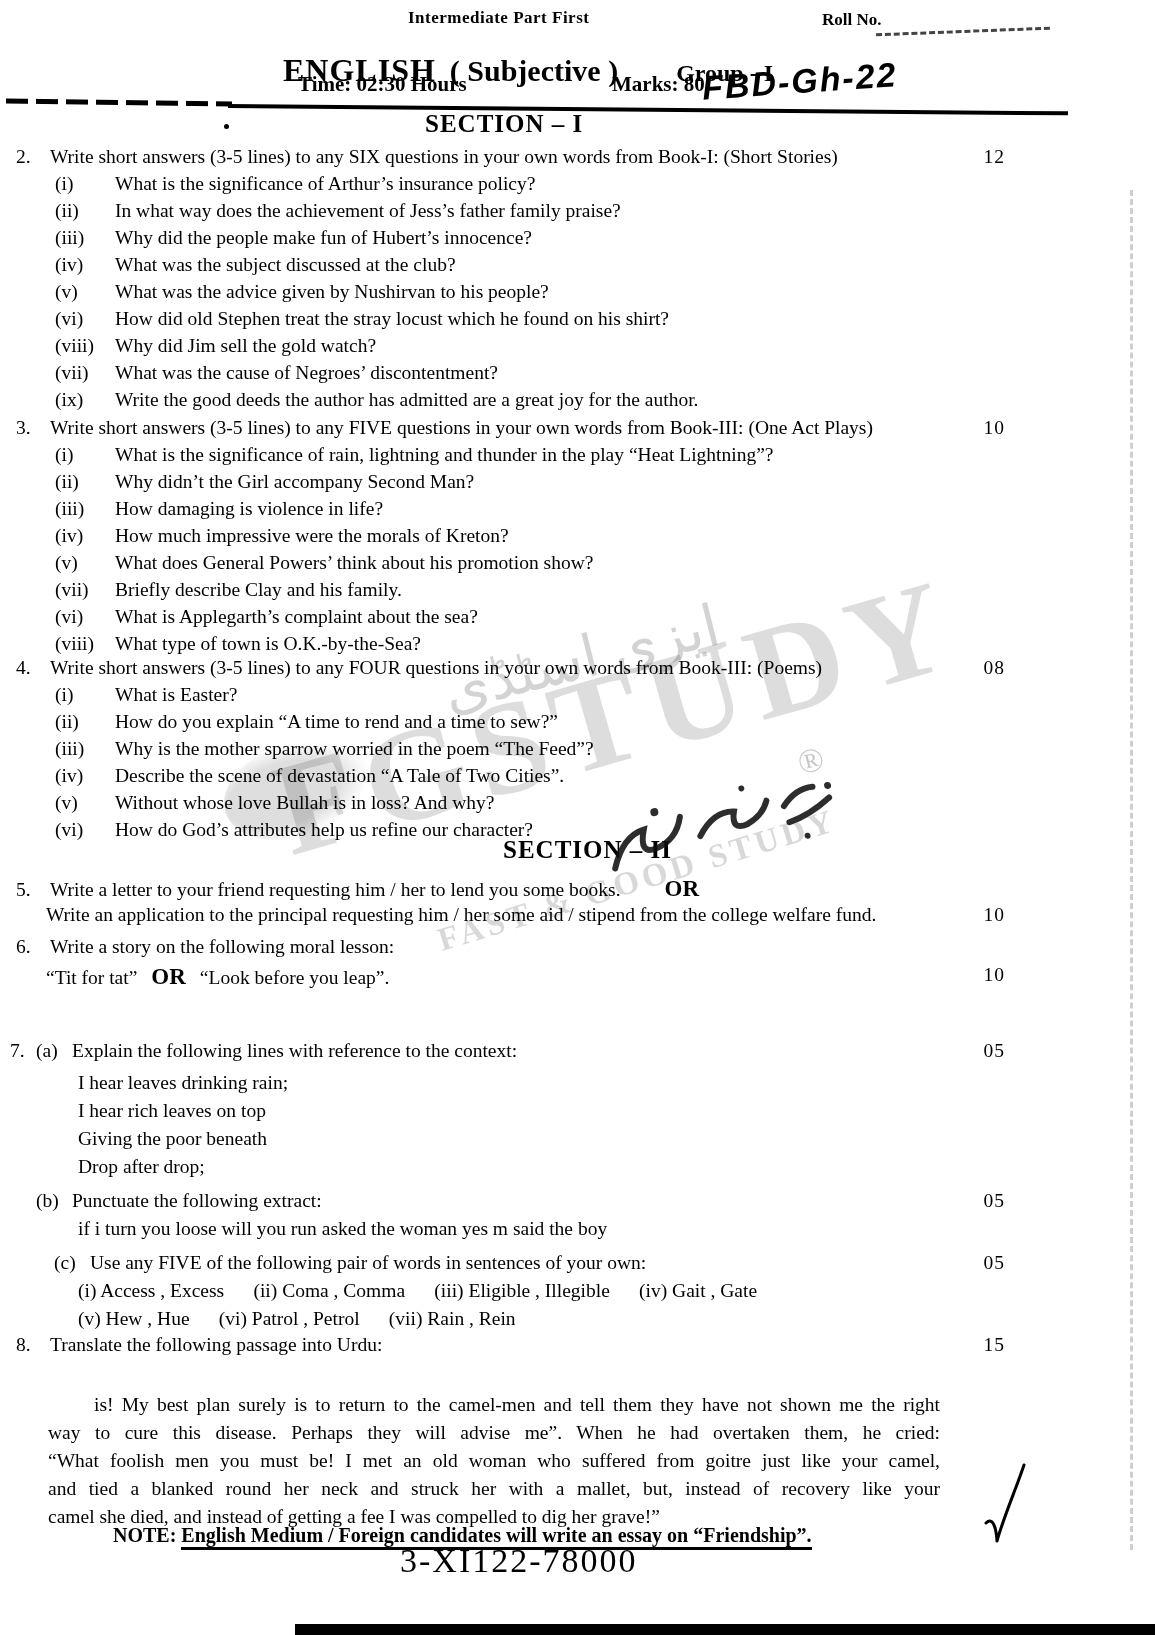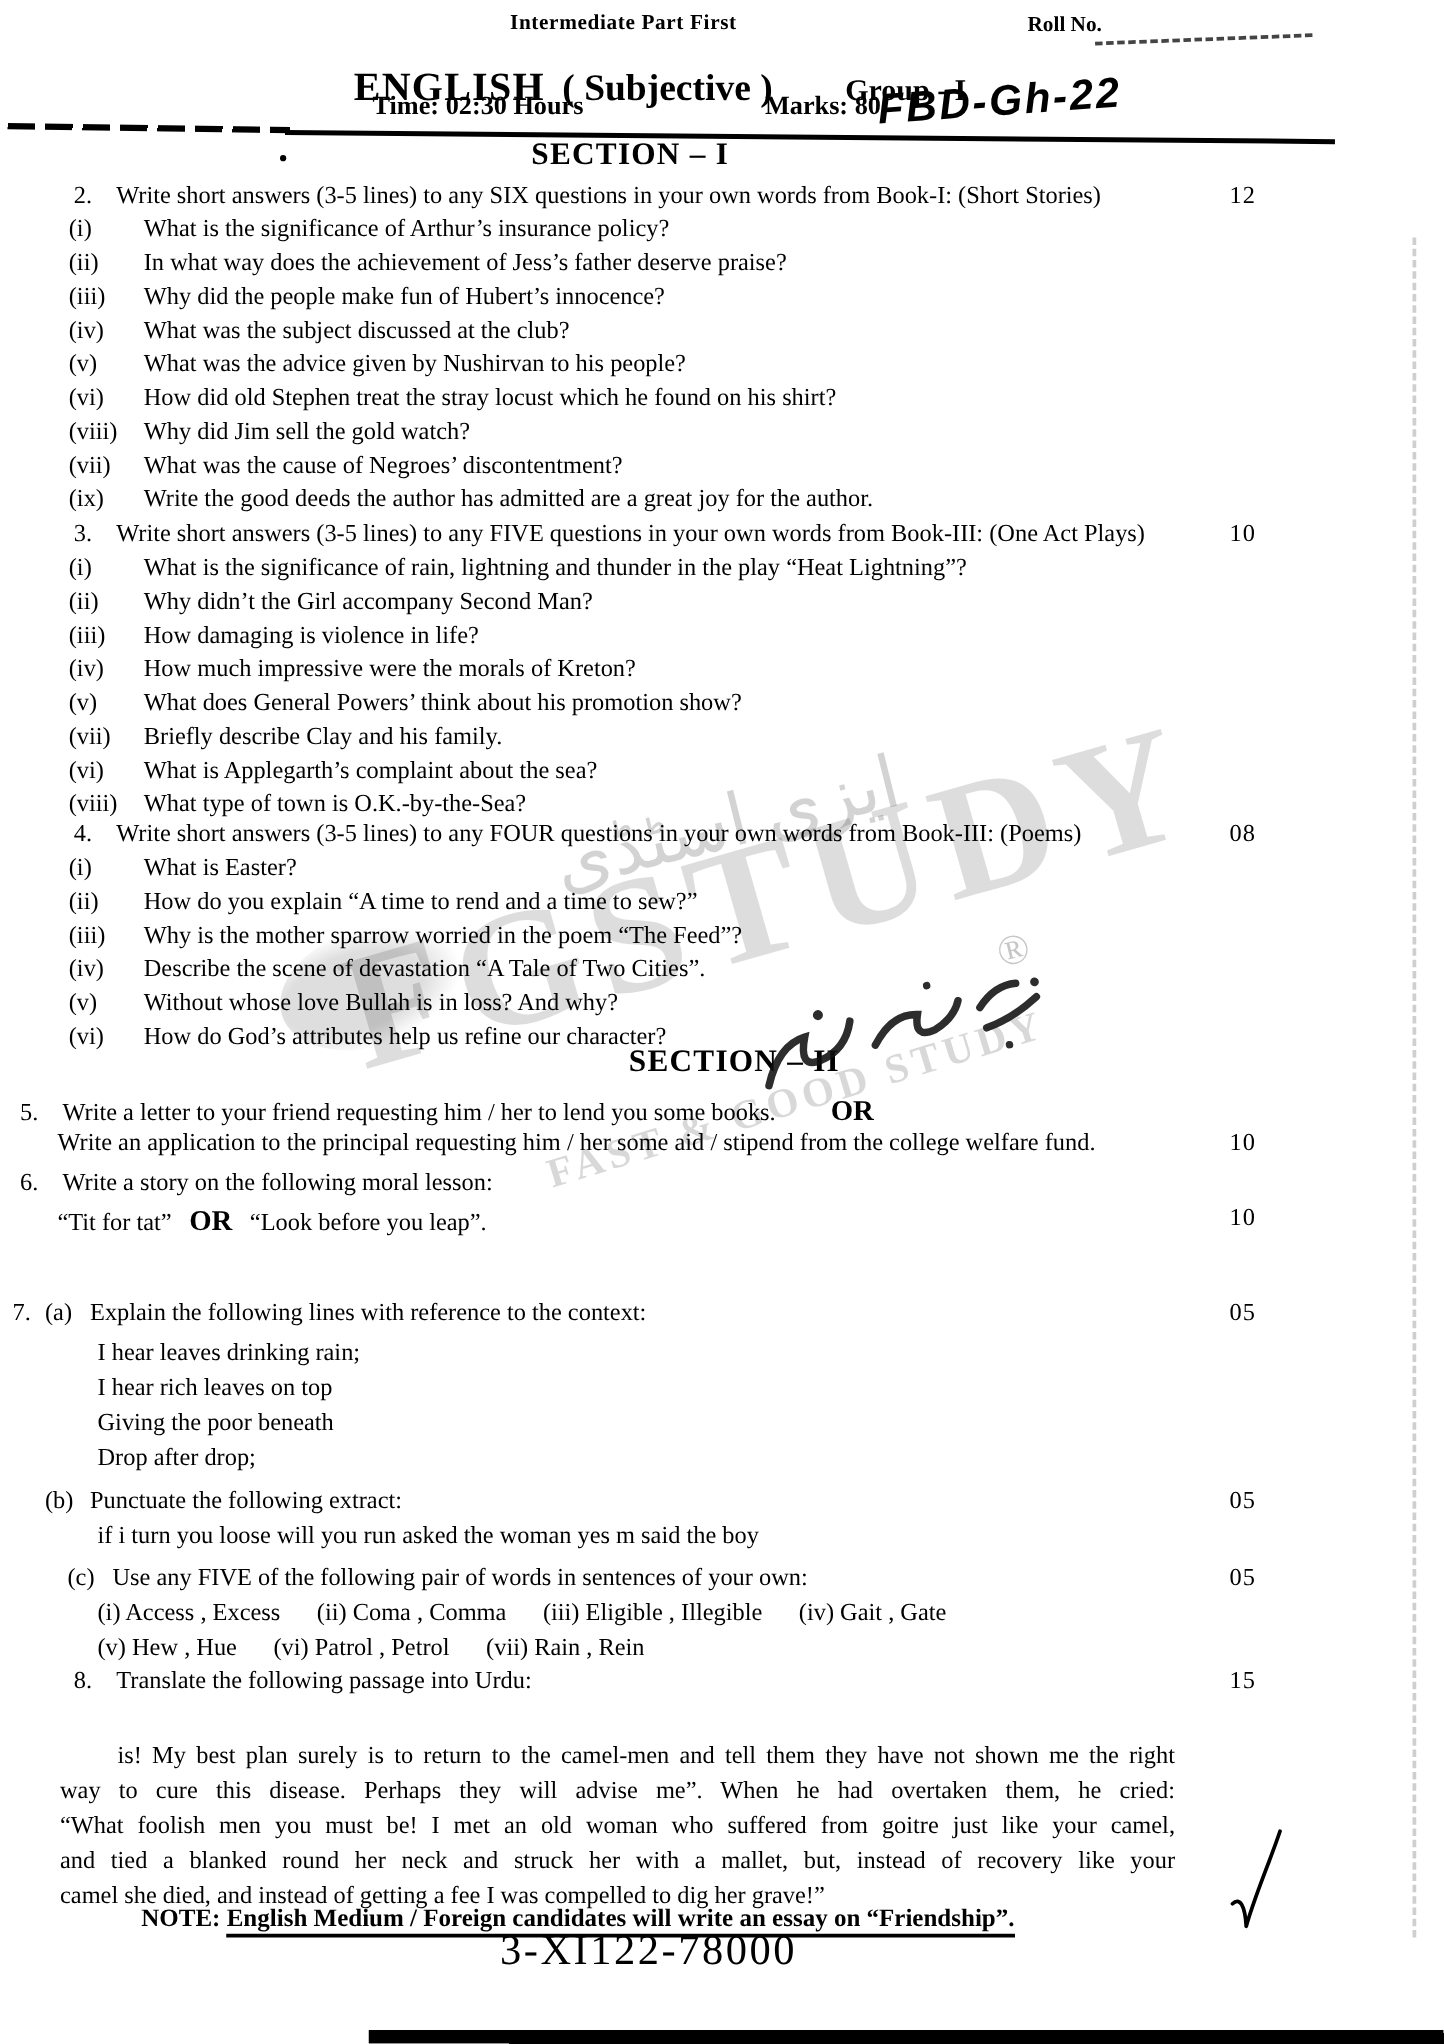--- a/index.html
+++ b/index.html
@@ -21,21 +21,21 @@
   .rule-main{top:104px;left:228px;width:840px;height:4px;background:#000;
              transform:rotate(0.5deg);transform-origin:left center;}
   .rule-frag{top:100px;left:6px;width:226px;height:5px;transform:rotate(0.8deg);
      background:repeating-linear-gradient(90deg,#000 0 22px,transparent 22px 30px);}
   .sec-title{font-size:25px;letter-spacing:1px;font-weight:bold;white-space:nowrap;}
   .sec1{top:110px;left:425px;}
   .sec2{top:836px;left:503px;}
   .sec-dot{top:124px;left:224px;width:5px;height:5px;background:#000;border-radius:50%;}
   
   .q{position:absolute;left:0;width:1155px;font-size:19.5px;}
-  .q-head{position:relative;height:27px;white-space:nowrap;padding-left:16px;margin-left:43px;}
+  .q-head{position:relative;height:27px;white-space:nowrap;padding-left:16px;}
   .qn{display:inline-block;width:34px;}
   .marks{position:absolute;right:150px;top:0;letter-spacing:1px;}
   .q-item{position:relative;height:27px;padding-left:55px;white-space:nowrap;}
   .rn{display:inline-block;width:60px;}
   .row{position:relative;height:28px;white-space:nowrap;}
   .ind1{padding-left:16px;} .ind2{padding-left:46px;} .ind3{padding-left:78px;}
   .or{font-size:23px;font-weight:bold;margin-left:44px;}
   .or2{font-size:23px;font-weight:bold;margin:0 14px;}
   .plabel{display:inline-block;width:36px;}
   .pre{white-space:pre-wrap;}
@@ -93,21 +93,21 @@
       <span class="qn">2.</span><span>Write short answers (3-5 lines) to any SIX questions in your own words from Book-I: (Short Stories)</span>
       <span class="marks">12</span>
     </div>
     <div>
 
         <div class="q-item">
           <span class="rn">(i)</span><span>What is the significance of Arthur’s insurance policy?</span>
         </div>
 
         <div class="q-item">
-          <span class="rn">(ii)</span><span>In what way does the achievement of Jess’s father deserve praise?</span>
+          <span class="rn">(ii)</span><span>In what way does the achievement of Jess’s father family praise?</span>
         </div>
 
         <div class="q-item">
           <span class="rn">(iii)</span><span>Why did the people make fun of Hubert’s innocence?</span>
         </div>
 
         <div class="q-item">
           <span class="rn">(iv)</span><span>What was the subject discussed at the club?</span>
         </div>
 

